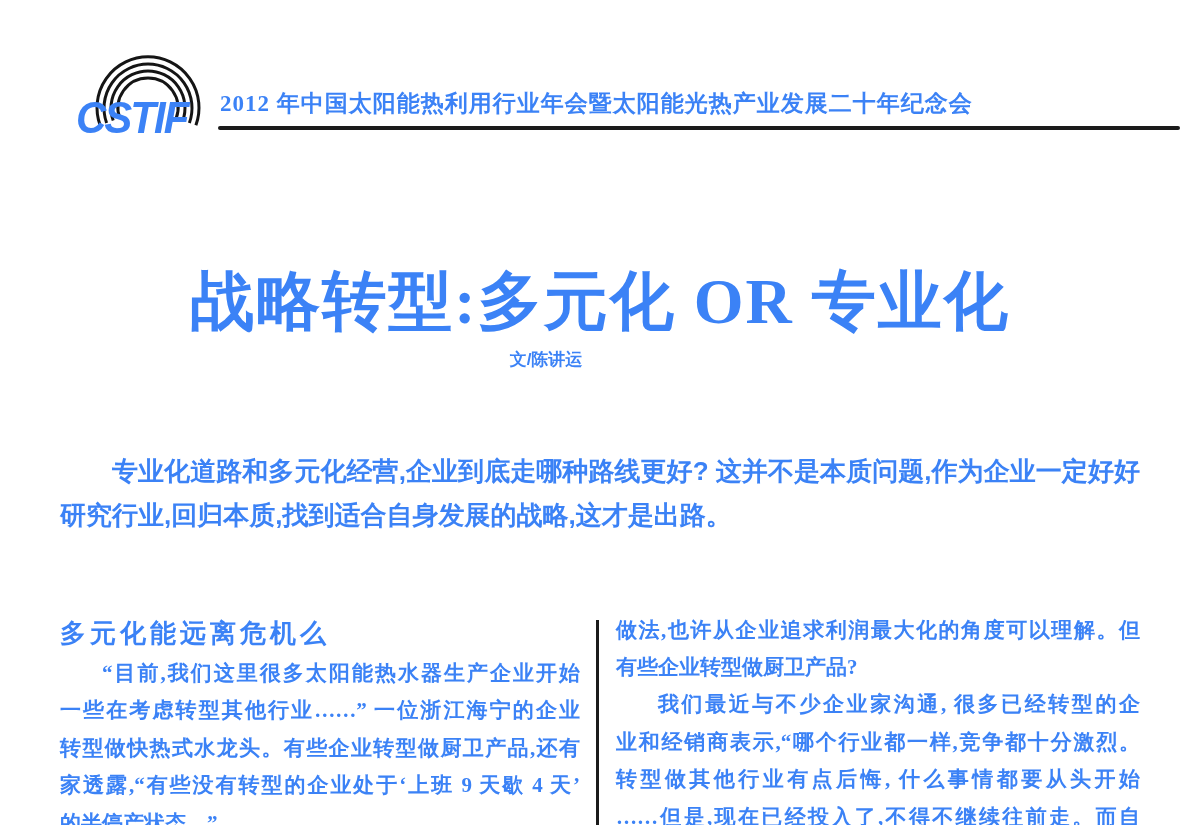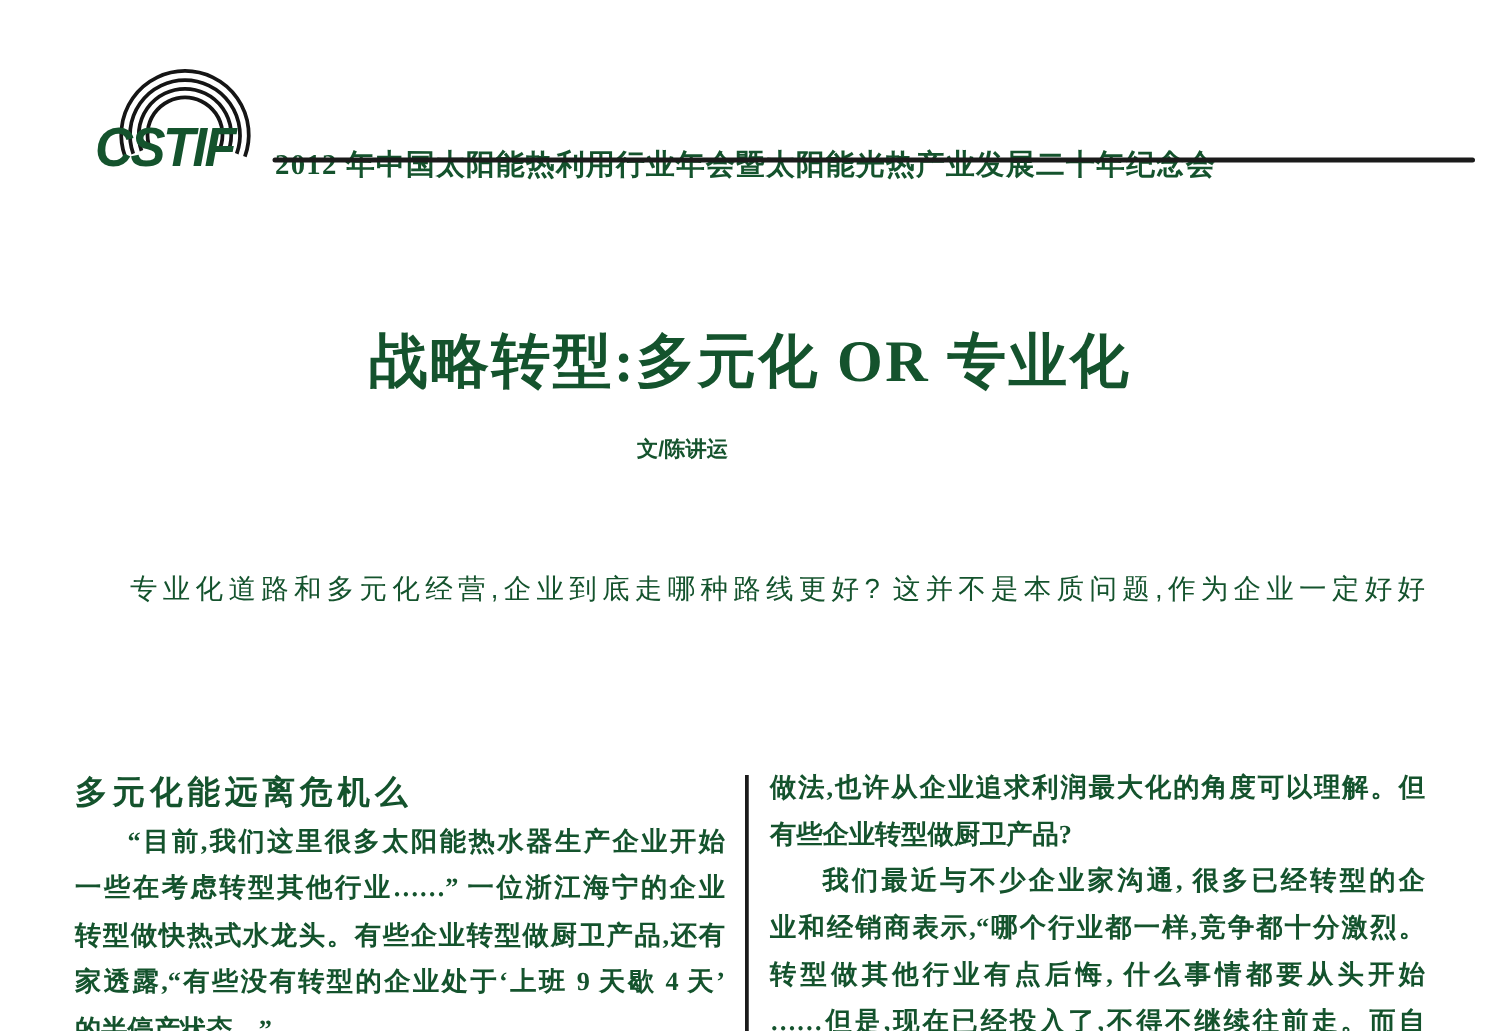--- a/index.html
+++ b/index.html
@@ -1,53 +1,52 @@
 <!DOCTYPE html>
 <html><head>
 <meta charset="utf-8">
 <style>
   html,body{margin:0;padding:0;background:#e8e8e8;}
   #page{
     position:relative;
     width:1200px;height:825px;
     background:#ffffff;
     overflow:hidden;
-    color:#14532d;
+    color:#3b82f6;
     font-family:"Liberation Serif","DejaVu Serif",serif;
   }
   
   #logo{position:absolute;left:76px;top:46px;width:150px;height:96px;}
   #conference-title{
     position:absolute;left:220px;top:88px;width:960px;
     font-size:23px;font-weight:bold;letter-spacing:1px;
     font-family:"Liberation Serif","DejaVu Serif",serif;
     white-space:nowrap;
-    margin-top:28px;
   }
   #header-rule{
     position:absolute;left:218px;top:126px;width:962px;height:4px;
     background:#1b1b1b;border-radius:2px;
   }
   
   #article-title{
     position:absolute;left:0;top:258px;width:1200px;
     text-align:center;
-    font-size:47px;font-weight:900;letter-spacing:2px;
+    font-size:64px;font-weight:900;letter-spacing:2px;
     font-family:"Liberation Serif","DejaVu Serif",serif;
   }
   #byline{
     position:absolute;left:0;top:348px;width:1092px;
     text-align:center;font-size:17px;font-weight:bold;
     font-family:"Liberation Sans","DejaVu Sans",sans-serif;
   }
   
   #intro{
     position:absolute;left:60px;top:449px;width:1080px;
     font-family:"Liberation Sans","DejaVu Sans",sans-serif;
-    font-size:22px;font-weight:normal;line-height:44px;
+    font-size:26px;font-weight:bold;line-height:44px;
   }
   
   .col{
     position:absolute;
     font-size:21px;line-height:37.4px;font-weight:600;
     font-family:"Liberation Serif","DejaVu Serif",serif;
   }
   #left-col{left:60px;top:611px;width:520px;}
   #right-col{left:616px;top:611.6px;width:524px;}
   #section-heading{
@@ -88,20 +87,21 @@
   </div>
 
   <div id="conference-title">2012 年中国太阳能热利用行业年会暨太阳能光热产业发展二十年纪念会</div>
   <div id="header-rule"></div>
 
   <div id="article-title">战略转型:多元化 OR 专业化</div>
   <div id="byline">文/陈讲运</div>
 
   <div id="intro">
     <div class="tline jline indent">专业化道路和多元化经营,企业到底走哪种路线更好? 这并不是本质问题,作为企业一定好好</div>
+    <div class="tline">研究行业,回归本质,找到适合自身发展的战略,这才是出路。</div>
   </div>
 
   <div id="divider"></div>
 
   <div id="left-col" class="col">
     <div id="section-heading">多元化能远离危机么</div>
     <div class="tline jline indent">“目前,我们这里很多太阳能热水器生产企业开始</div>
     <div class="tline jline">一些在考虑转型其他行业……” 一位浙江海宁的企业</div>
     <div class="tline jline">转型做快热式水龙头。有些企业转型做厨卫产品,还有</div>
     <div class="tline jline">家透露,“有些没有转型的企业处于‘上班 9 天歇 4 天’</div>

